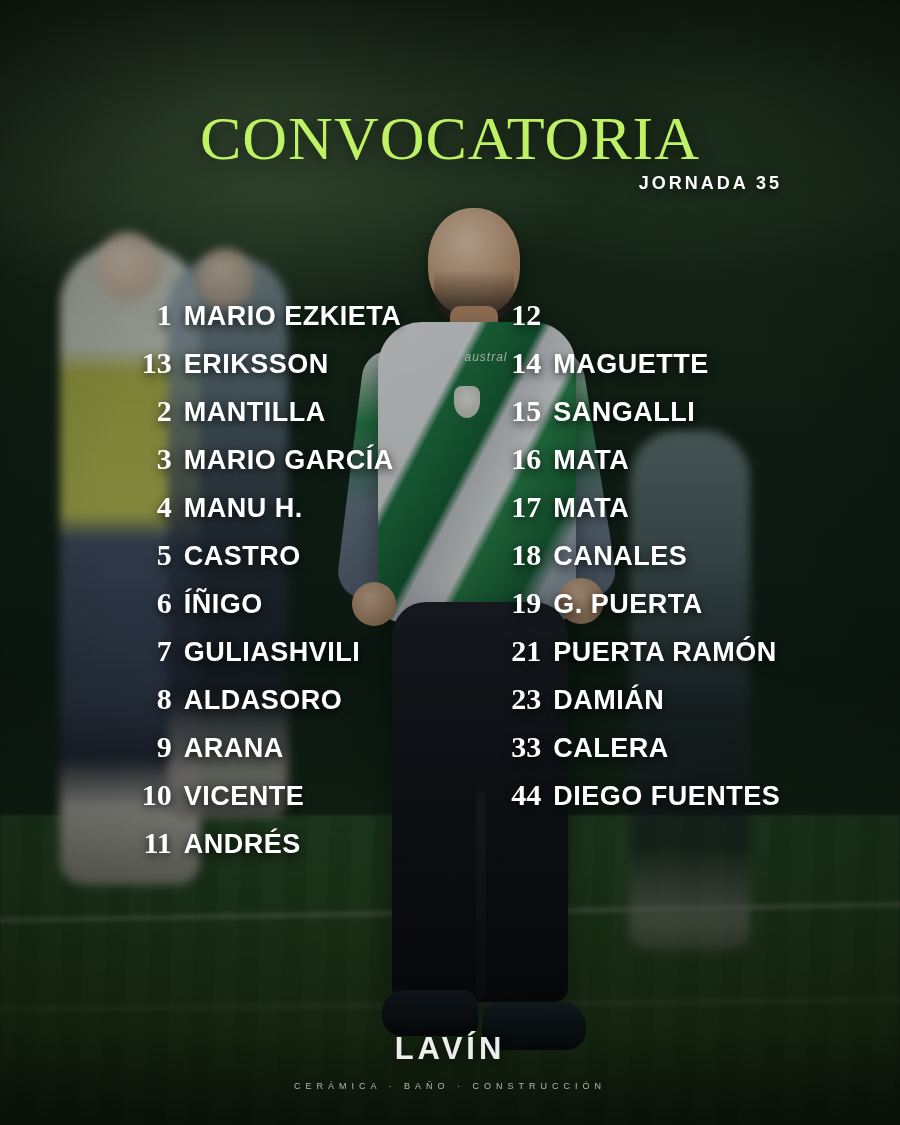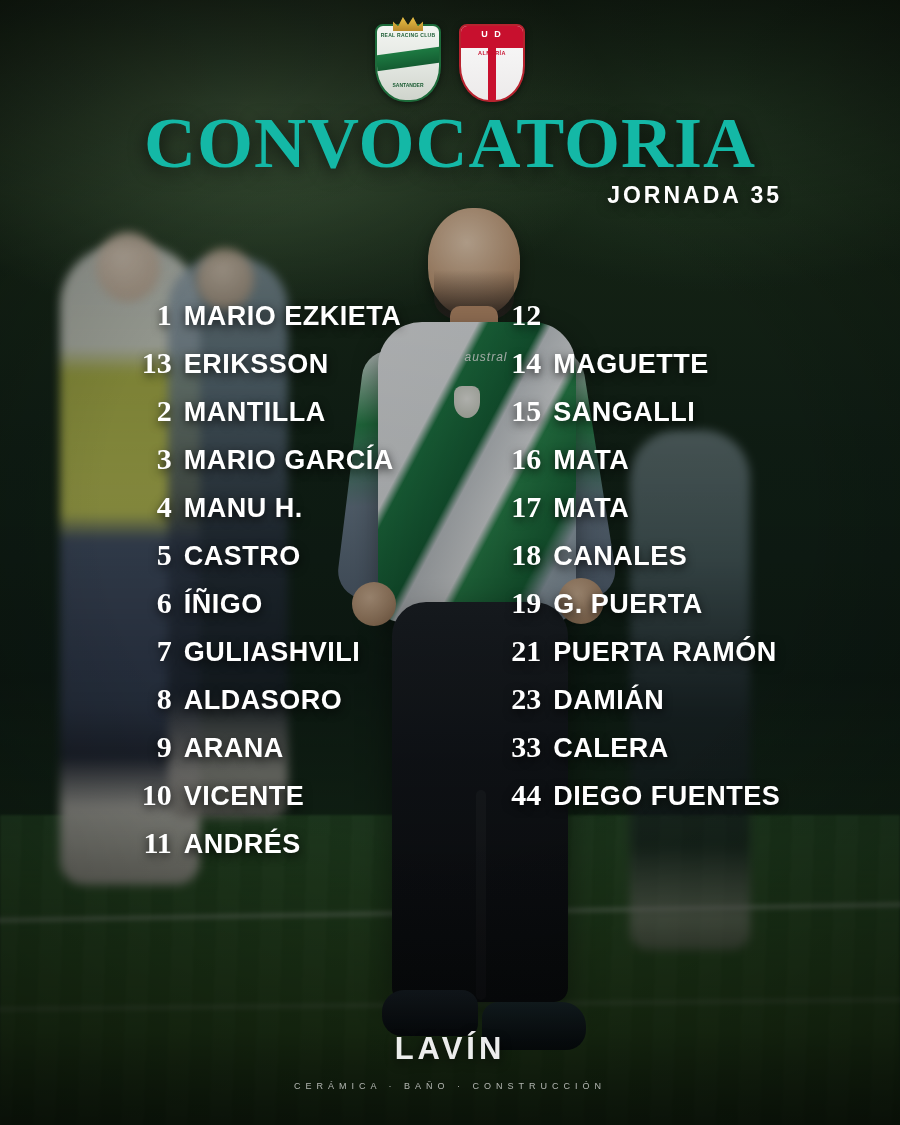--- a/index.html
+++ b/index.html
@@ -197,34 +197,34 @@
     position:absolute; left:0; right:0; top:33%;
     color:#c8102e; font-size:5.5px; font-weight:bold; text-align:center; letter-spacing:.4px;
   }
 
   
   .title-wrap {
     position:absolute; top:110px; left:0; right:0; z-index:6; text-align:center;
   }
   .title {
     font-family:"Liberation Serif", serif;
-    font-weight:bold;
-    font-size:72px;
+    font-weight:normal;
+    font-size:62px;
     line-height:.92;
-    color:#14b8a6;
+    color:#bef264;
     letter-spacing:1px;
     text-shadow:0 4px 18px rgba(0,0,0,.65);
   }
   .subtitle {
     margin-top:6px;
     margin-right:118px;
     text-align:right;
     font-family:"Liberation Sans", sans-serif;
     font-weight:bold;
-    font-size:23px;
+    font-size:18px;
     letter-spacing:3px;
     color:#ffffff;
     text-shadow:0 3px 12px rgba(0,0,0,.7);
   }
 
   
   .squad {
     position:absolute; top:300px; left:0; right:0; z-index:6;
     display:flex; justify-content:center; gap:88px;
   }
@@ -294,39 +294,20 @@
     <div class="handL"></div>
     <div class="handR"></div>
     <div class="legs"></div>
     <div class="legsplit"></div>
     <div class="shoeL"></div>
     <div class="shoeR"></div>
   </div>
 
   <div class="vignette"></div>
 
-  <div class="crests">
-    <div class="crest crest-racing">
-      <div class="shield">
-        <div class="txt">REAL RACING CLUB</div>
-        <div class="stripe"></div>
-        <div class="txt2">SANTANDER</div>
-      </div>
-      <div class="crown"></div>
-    </div>
-
-    <div class="crest crest-almeria">
-      <div class="shield">
-        <div class="band"></div>
-        <div class="vbar"></div>
-        <div class="ud">U D</div>
-        <div class="name">ALMERÍA</div>
-      </div>
-    </div>
-  </div>
 
   <div class="title-wrap">
     <div class="title">CONVOCATORIA</div>
     <div class="subtitle">JORNADA 35</div>
   </div>
 
   <div class="squad">
 
     <div class="col">
       <div class="player">

